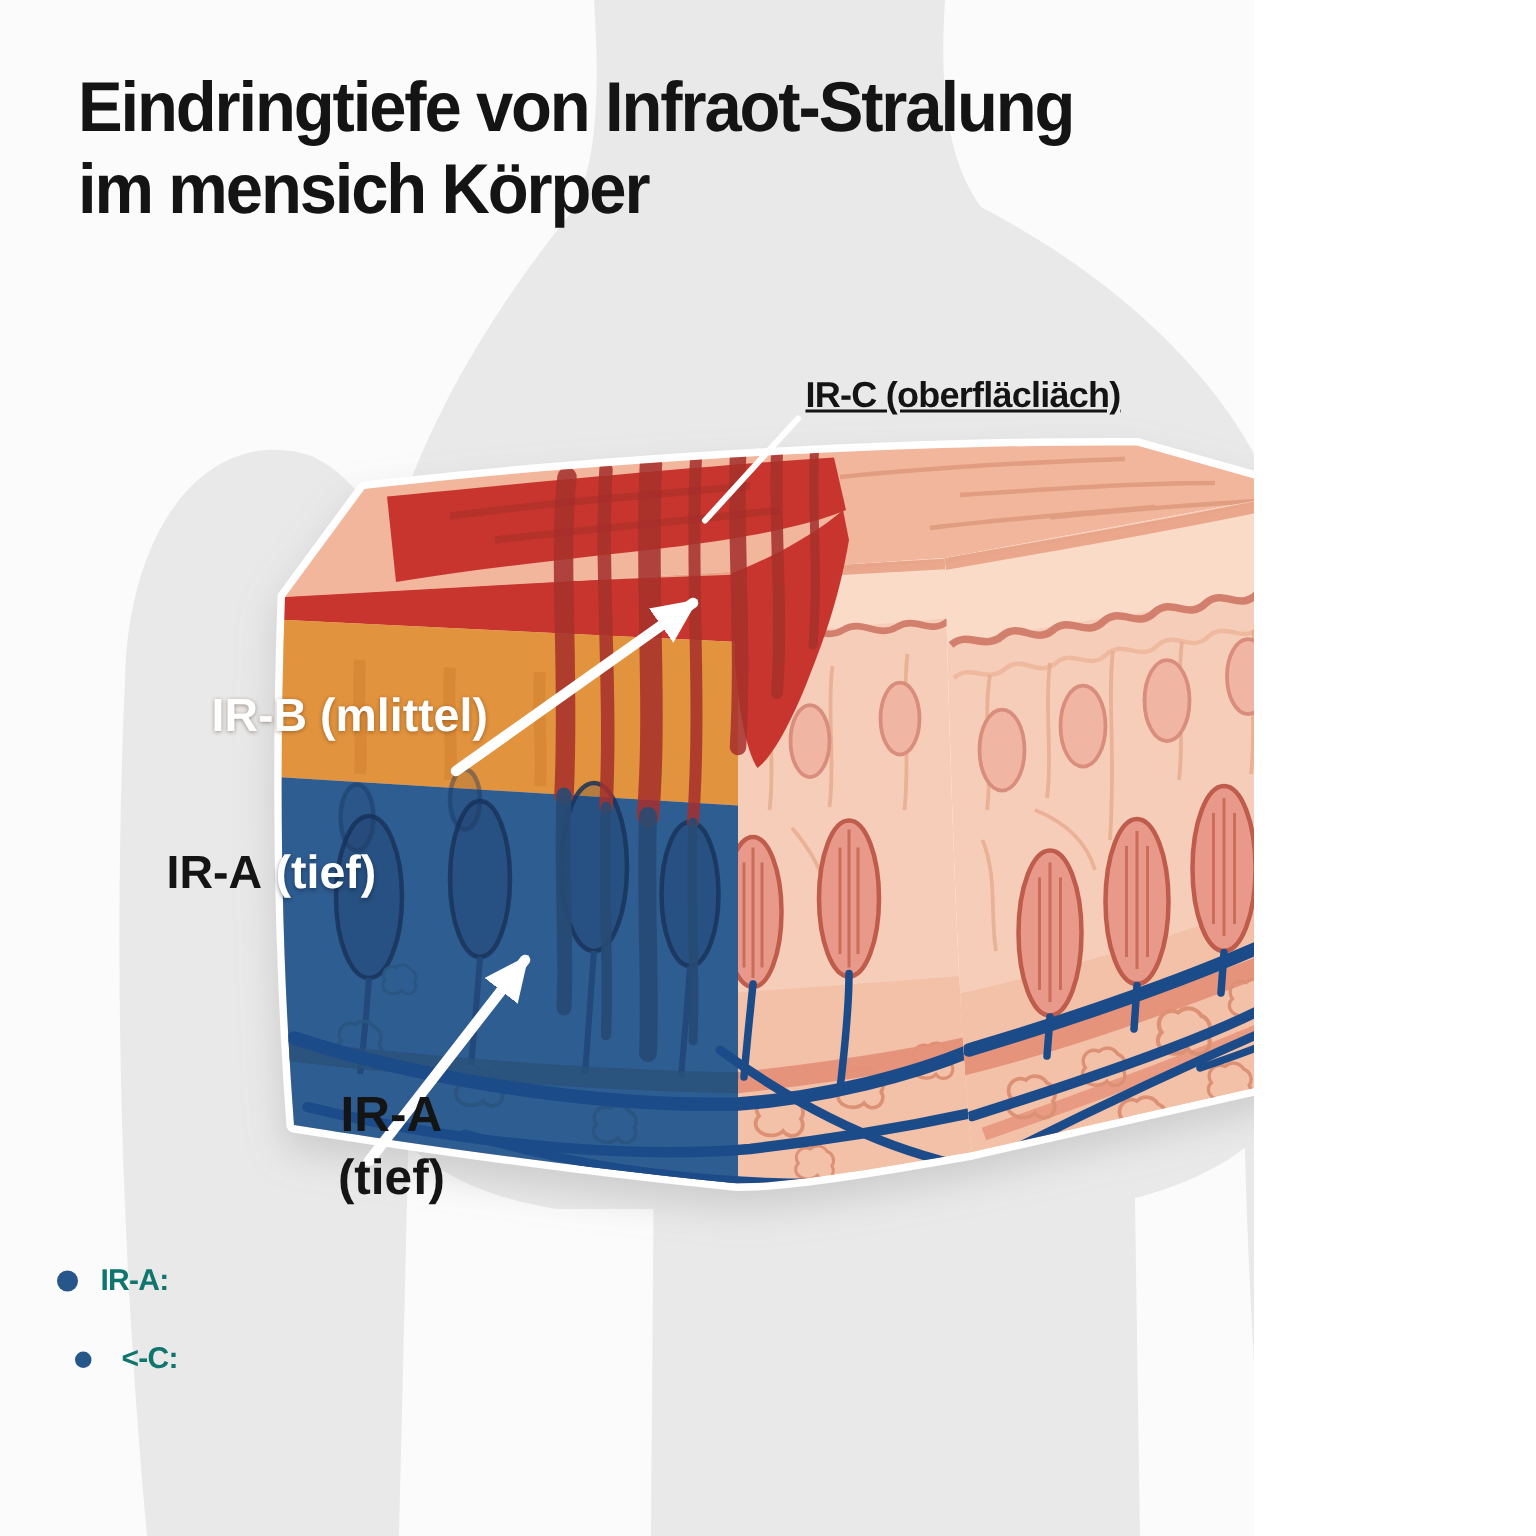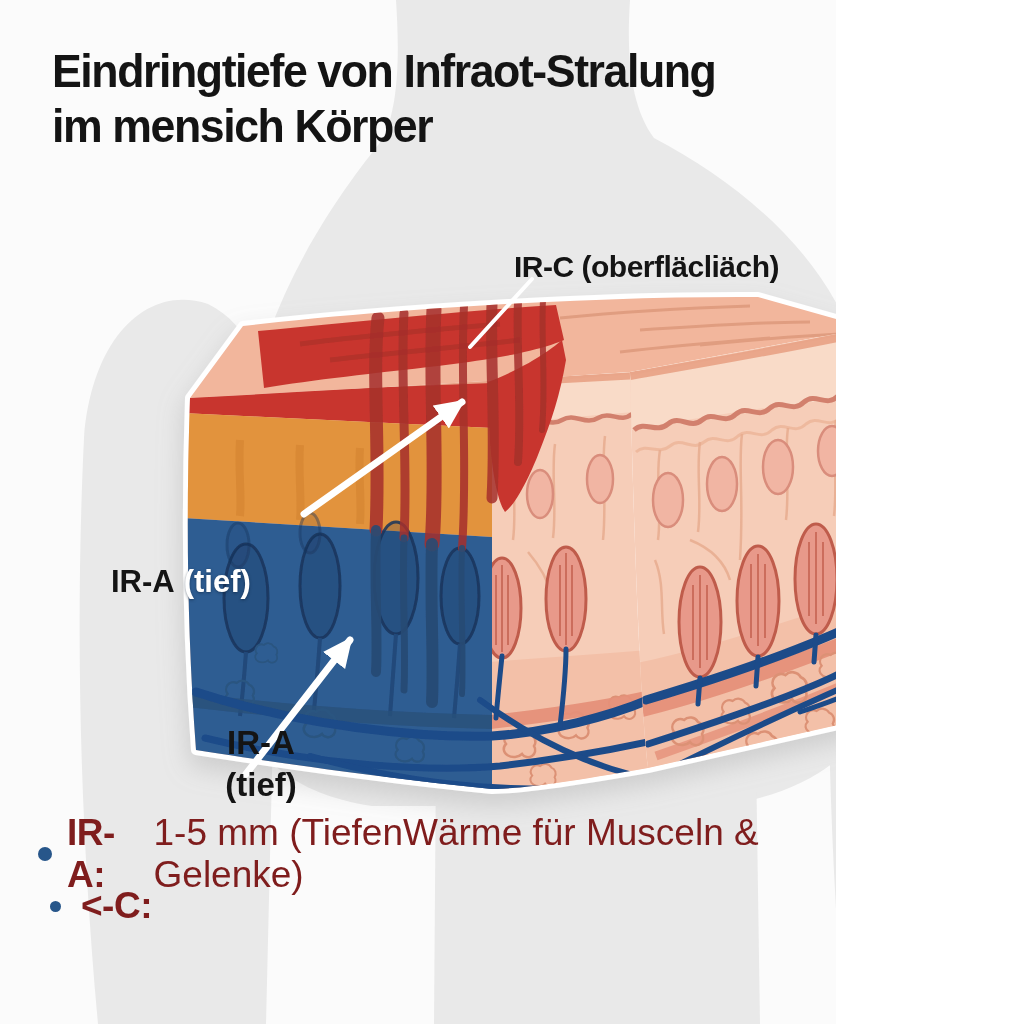--- a/index.html
+++ b/index.html
@@ -3,29 +3,29 @@
 <meta charset="utf-8">
 <style>
   html,body{margin:0;padding:0;background:#fff;}
   .canvas{position:relative;width:836px;height:1024px;overflow:hidden;
           background:var(--c-background,#fbfbfb);
           font-family:"Liberation Sans",sans-serif;}
   .canvas svg{position:absolute;left:0;top:0;}
   .lbl{position:absolute;font-weight:bold;color:var(--c-text,#141414);white-space:nowrap;}
   .title{left:52px;top:44px;font-size:47px;line-height:1.16;letter-spacing:-1.5px;
          transform:scaleX(.95);transform-origin:left top;}
-  .irc{left:514px;top:250px;font-size:30px;letter-spacing:-.5px;}
+  .irc{left:537px;top:250px;font-size:24px;letter-spacing:-.5px;text-decoration:underline;}
   .irb{left:141px;top:459px;font-size:31px;color:#fff;
        text-shadow:0 1px 3px rgba(70,35,10,.45);}
   .ira-side{left:111px;top:564px;font-size:31px;}
   .ira-side .white{color:#fff;text-shadow:0 1px 3px rgba(10,25,45,.5);margin-left:9px;}
   .ira-bottom{left:196px;top:722px;width:130px;text-align:center;font-size:33px;line-height:1.28;}
   .legend{position:absolute;left:38px;top:834px;}
   .legend .row{display:flex;align-items:center;height:40px;margin-bottom:12px;
-               font-size:37px;color:#7f1d1d;}
+               font-size:20px;color:#0f766e;}
   .legend .bullet{width:14px;height:14px;border-radius:50%;
                   background:var(--c-bullet,#27568a);margin-right:15px;flex:0 0 auto;}
   .legend .row.small-bullet{padding-left:12px;}
   .legend .row.small-bullet .bullet{width:11px;height:11px;margin-right:20px;}
   .legend b{font-weight:bold;margin-right:10px;letter-spacing:-.5px;}
 </style>
 </head>
 <body>
 
 <div class="canvas">
@@ -231,33 +231,33 @@
     <path d="M246,774 L350,640" stroke-width="7" marker-end="url(#arw)"></path>
   </g>
 </svg>
 
 <div class="lbl title">
   <div>Eindringtiefe von Infraot-Stralung</div>
   <div>im mensich Körper</div>
 </div>
 
 <div class="lbl irc">IR-C (oberfläcliäch)</div>
+<div class="lbl irb">IR-B (mlittel)</div>
 
 <div class="lbl ira-side"><span>IR-A</span><span class="white">(tief)</span></div>
 
 <div class="lbl ira-bottom">
   <div>IR-A</div>
   <div>(tief)</div>
 </div>
 
 <div class="legend">
   <div class="row">
     <span class="bullet"></span>
     <b>IR-A:</b>
-    <span>1-5 mm (TiefenWärme für Musceln &amp; Gelenke)</span>
   </div>
   <div class="row small-bullet">
     <span class="bullet"></span>
     <b>&lt;-C:</b>
   </div>
 </div>
 
 </div>
 
 </body></html>

